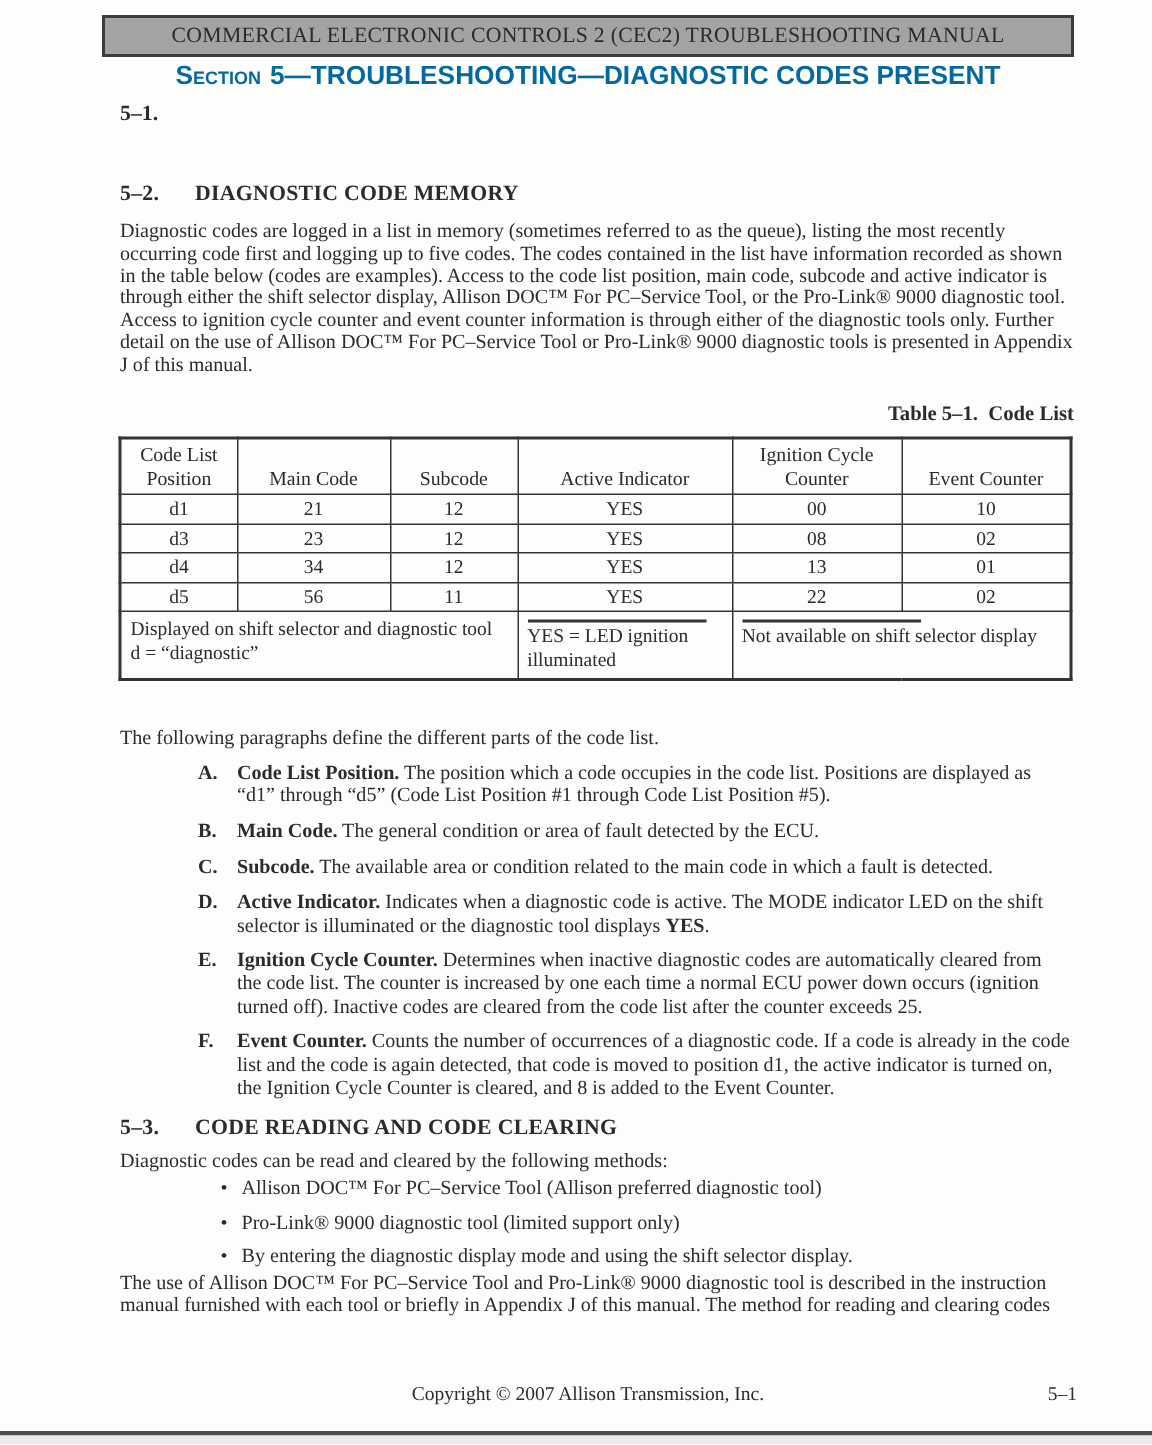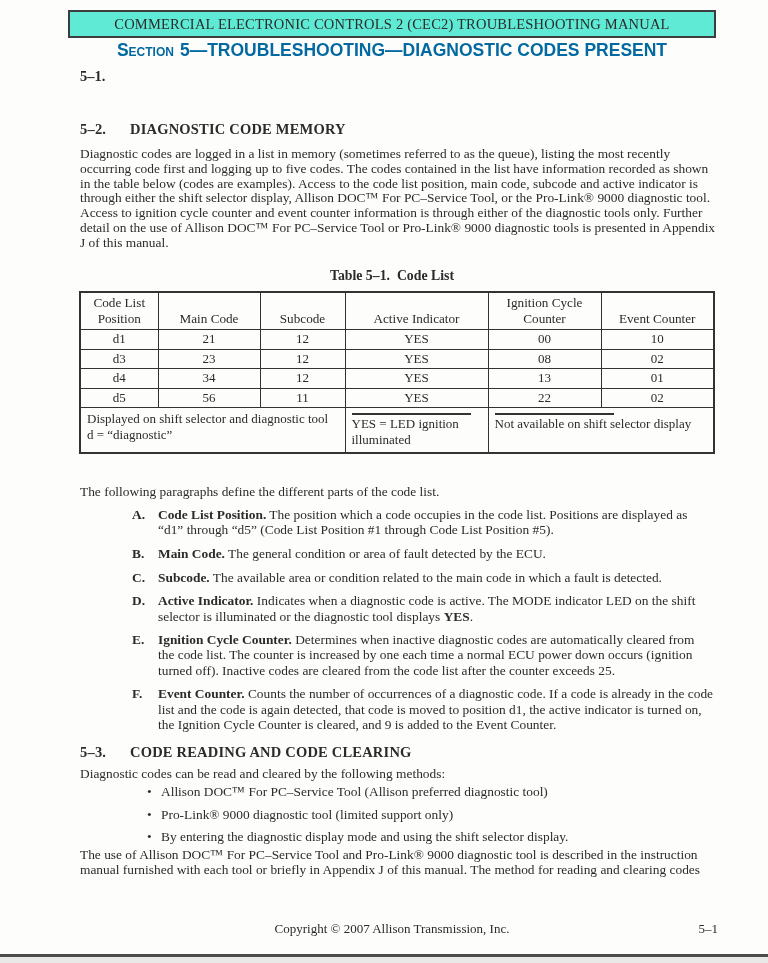--- a/index.html
+++ b/index.html
@@ -4,39 +4,39 @@
 <style>
   html,body { margin:0; padding:0; background:#ffffff; }
   .page {
     position:relative; width:768px; height:963px; overflow:hidden;
     background:#fdfdfc; color:#2b2b2b;
     font-family:"Liberation Serif", serif;
   }
   
   .banner {
     position:absolute; left:68px; top:10px; width:644px; height:24px;
-    border:2px solid #3d3d3d; background:#5eead4;
+    border:2px solid #3d3d3d; background:#a3a3a3;
     display:flex; align-items:center; justify-content:center;
     font-size:14.5px; letter-spacing:0.2px; white-space:nowrap;
   }
   
   .section-heading {
     position:absolute; left:68px; top:40px; width:648px;
     text-align:center; font-family:"Liberation Sans", sans-serif;
     font-weight:bold; font-size:17.5px; color:#0369a1; white-space:nowrap;
   }
   .section-heading .sc { font-variant:small-caps; margin-right:6px; }
   
   .para-num { position:absolute; left:80px; top:68px; font-weight:bold; font-size:14.5px; }
   .h2 { position:absolute; left:80px; font-weight:bold; font-size:14.5px; letter-spacing:0.2px; }
   .h2 .num { display:inline-block; width:50px; }
   
   .body-par { position:absolute; left:80px; width:638px; font-size:13.4px; line-height:14.8px; text-align:left; }
   
-  .table-title { position:absolute; left:68px; top:268px; width:648px; text-align:center; font-weight:bold; font-size:13.8px; }
+  .table-title { position:absolute; left:68px; top:268px; width:648px; text-align:right; font-weight:bold; font-size:13.8px; }
   table.codes {
     position:absolute; left:79px; top:291px; width:634px;
     border-collapse:collapse; table-layout:fixed;
     font-size:13px; color:#2b2b2b;
   }
   table.codes, table.codes td, table.codes th { border:1px solid #333; }
   table.codes { border:2px solid #333; }
   table.codes th {
     font-weight:normal; text-align:center; vertical-align:bottom;
     padding:2px 2px 3px; line-height:15.5px; font-size:13.2px;
@@ -171,21 +171,21 @@
     <div class="def-item">
       <span class="def-letter">D.</span>
       <div class="def-body"><b>Active Indicator.</b><span> Indicates when a diagnostic code is active. The MODE indicator LED on the shift selector is illuminated or the diagnostic tool displays </span><b>YES</b><span>.</span></div>
     </div>
     <div class="def-item">
       <span class="def-letter">E.</span>
       <div class="def-body"><b>Ignition Cycle Counter.</b><span> Determines when inactive diagnostic codes are automatically cleared from the code list. The counter is increased by one each time a normal ECU power down occurs (ignition turned off). Inactive codes are cleared from the code list after the counter exceeds 25.</span><b></b><span></span></div>
     </div>
     <div class="def-item">
       <span class="def-letter">F.</span>
-      <div class="def-body"><b>Event Counter.</b><span> Counts the number of occurrences of a diagnostic code. If a code is already in the code list and the code is again detected, that code is moved to position d1, the active indicator is turned on, the Ignition Cycle Counter is cleared, and 9 is added to the Event Counter.</span><b></b><span></span></div>
+      <div class="def-body"><b>Event Counter.</b><span> Counts the number of occurrences of a diagnostic code. If a code is already in the code list and the code is again detected, that code is moved to position d1, the active indicator is turned on, the Ignition Cycle Counter is cleared, and 8 is added to the Event Counter.</span><b></b><span></span></div>
     </div>
   </div>
 
   <div class="h2" style="top:744px;">
     <span class="num">5–3.</span><span>CODE READING AND CODE CLEARING</span>
   </div>
 
   <div class="body-par" style="top:767px;">Diagnostic codes can be read and cleared by the following methods:</div>
 
   <div class="bullet-list">

